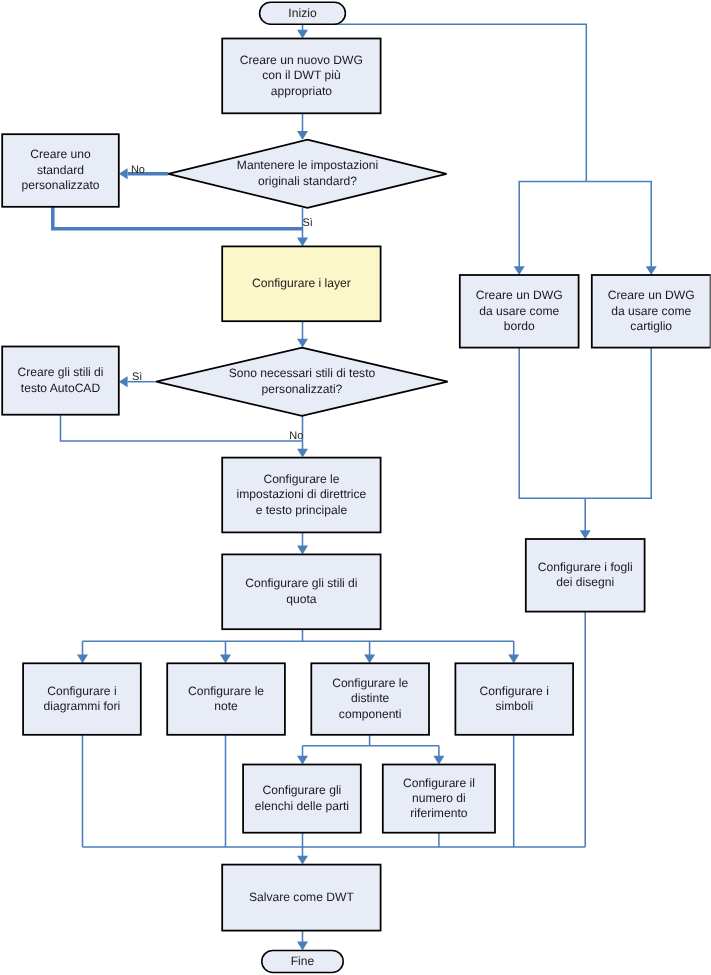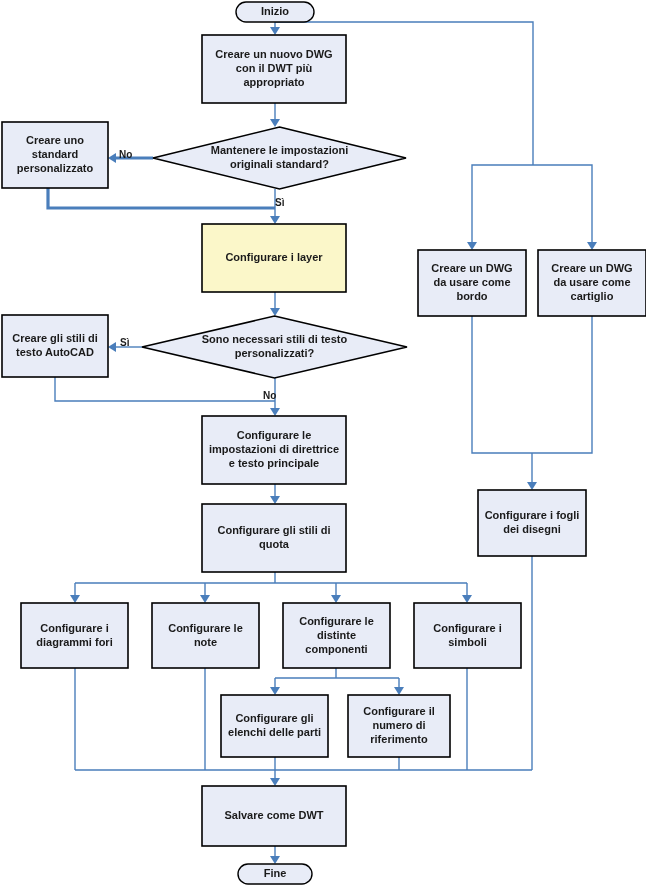--- a/index.html
+++ b/index.html
@@ -10,21 +10,20 @@
   body {
     width: 646px;
     height: 886px;
     font-family: "Liberation Sans", sans-serif;
     overflow: hidden;
   }
   #flow-root {
     position: relative;
     width: 646px;
     height: 742px;
-    font-weight: bold;
   }
   svg#flow-svg {
     position: absolute;
     top: 0;
     left: 0;
     width: 646px;
     height: 886px;
     display: block;
   }
   .node-shape {

